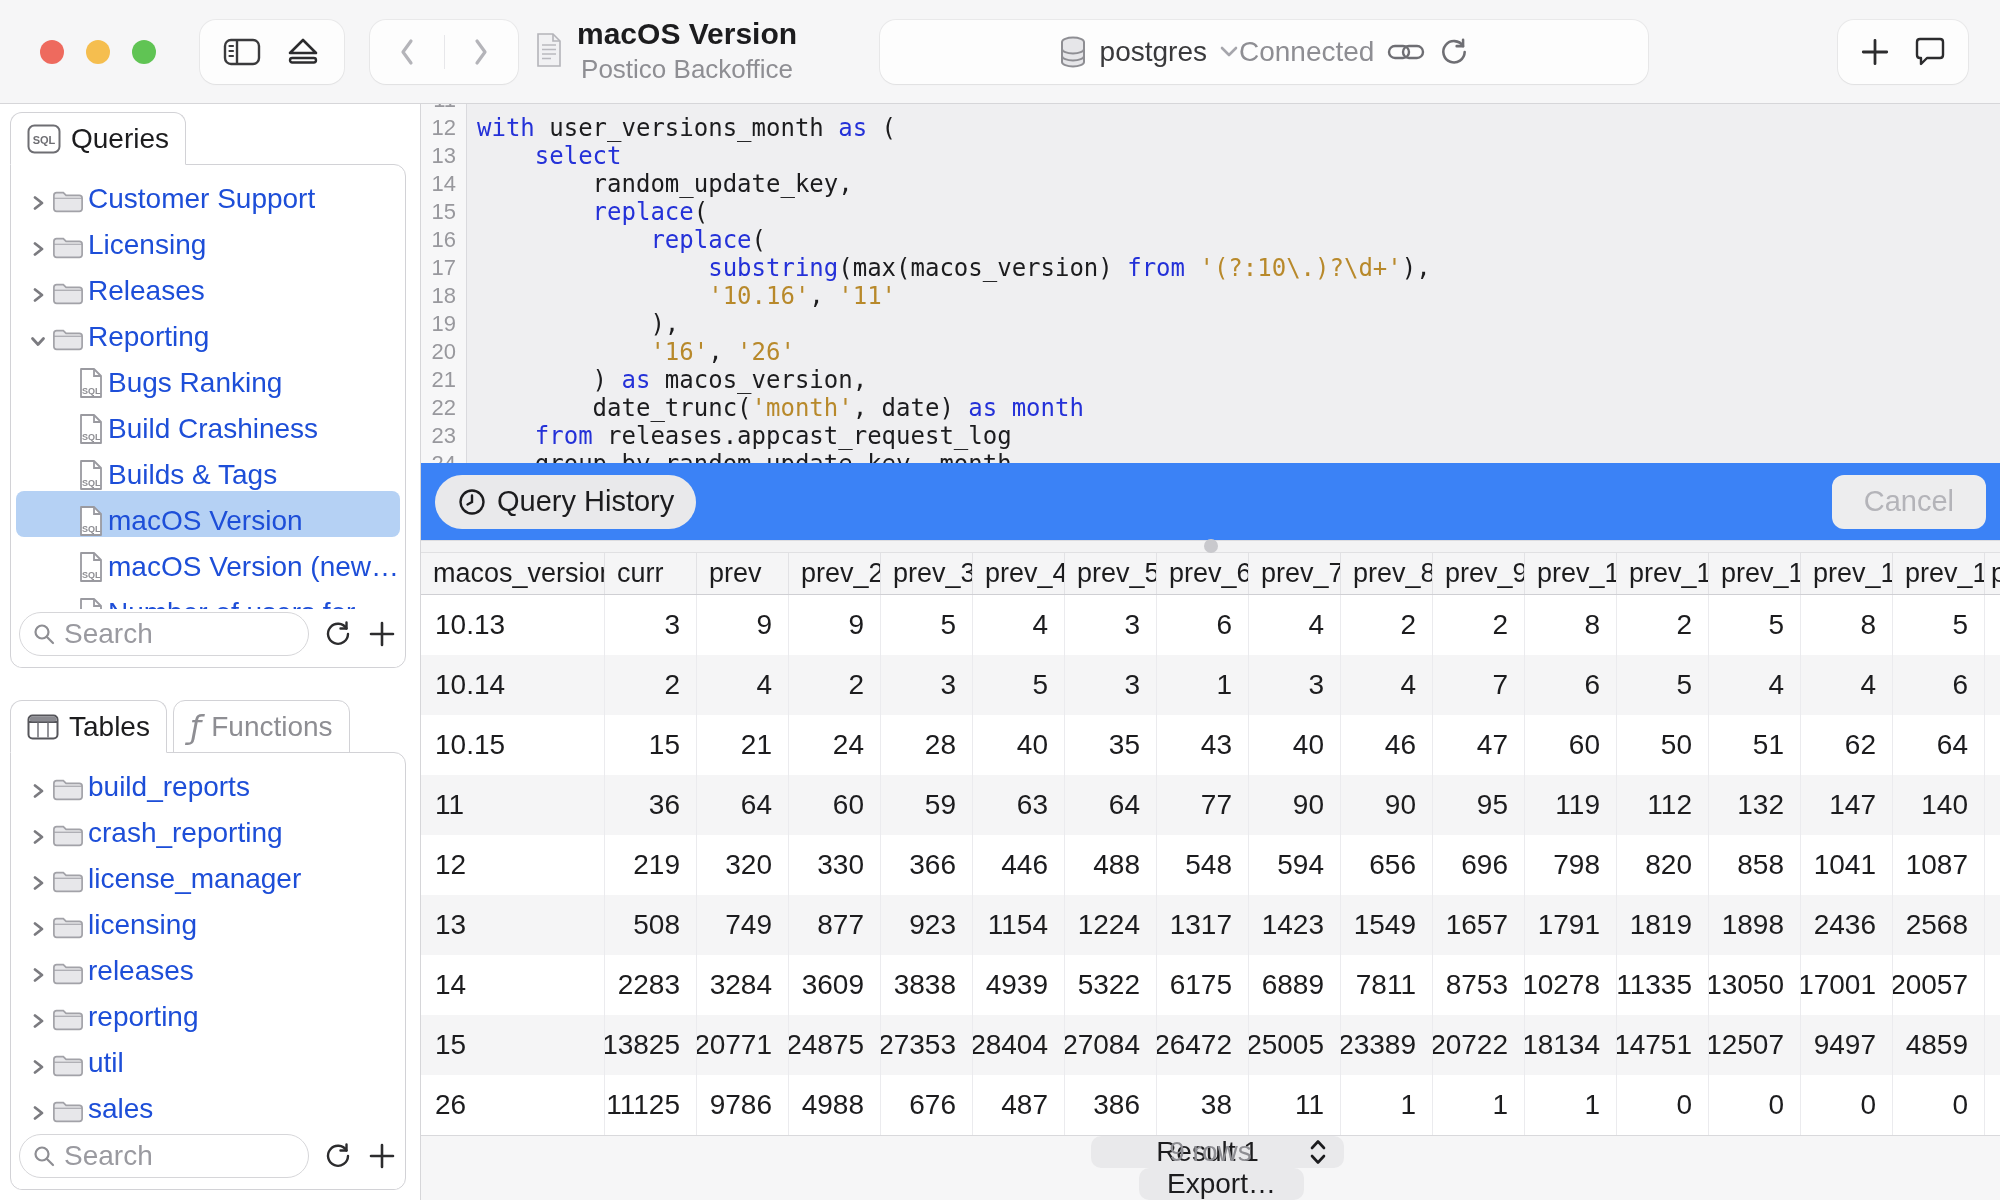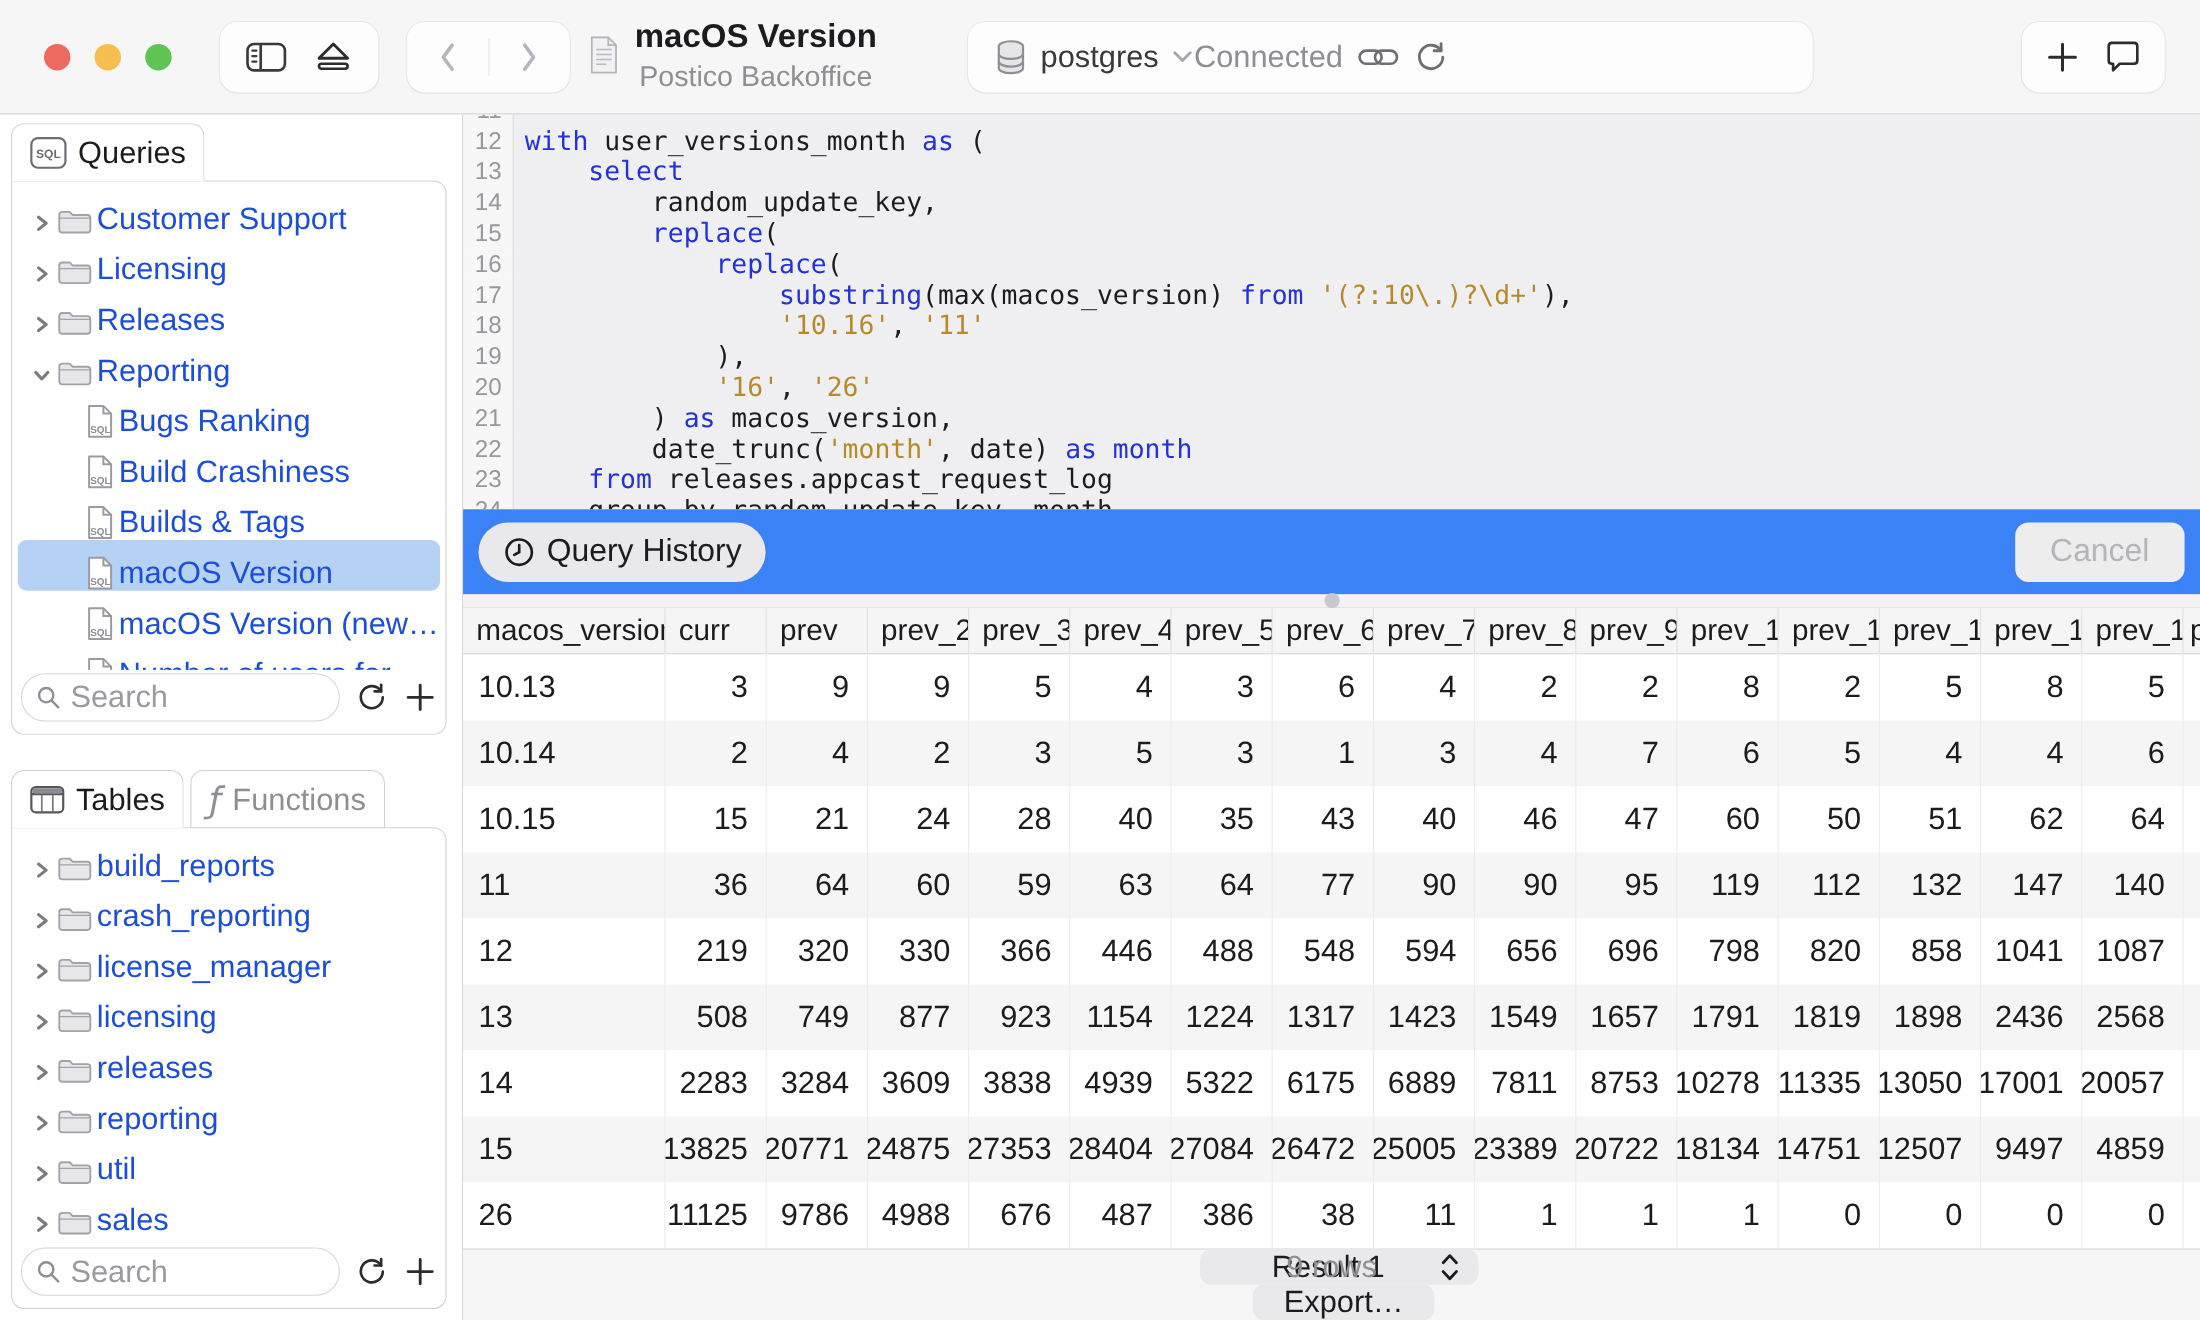--- a/index.html
+++ b/index.html
@@ -18,21 +18,21 @@
   .pill { position:absolute; top:20px; height:64px; background:#fdfdfd; border-radius:16px;
     box-shadow:0 0 0 1px rgba(0,0,0,0.05), 0 1px 2px rgba(0,0,0,0.04);
     display:flex; align-items:center; }
   .pill-controls { left:200px; width:144px; justify-content:space-evenly; }
   .pill-nav { left:370px; width:148px; justify-content:space-evenly; }
   .nav-divider { width:1px; height:34px; background:#e7e7ea; }
   .title-block { position:absolute; left:535px; top:15px; display:flex; gap:14px; align-items:center; }
   .title-text { display:flex; flex-direction:column; align-items:center; }
   .doc-title { font-size:30px; font-weight:bold; color:#1c1c1e; line-height:38px; }
   .doc-subtitle { font-size:26px; color:#8e8e93; line-height:32px; }
-  .pill-db { left:880px; width:768px; justify-content:flex-start; padding:0 24px; }
+  .pill-db { left:880px; width:768px; justify-content:center; padding:0 24px; }
   .db-left, .db-right { display:flex; align-items:center; gap:12px; }
   .db-name { font-size:28px; color:#3a3a3c; }
   .conn-status { font-size:28px; color:#8e8e93; }
   .pill-actions { left:1838px; width:130px; justify-content:space-evenly; }
 
   
   .sidebar { position:absolute; left:0; top:104px; width:421px; height:1096px;
     background:#ffffff; border-right:1px solid #d6d6d9; }
   .panel { position:absolute; left:10px; width:396px; }
   .panel-queries { top:8px; height:556px; }

